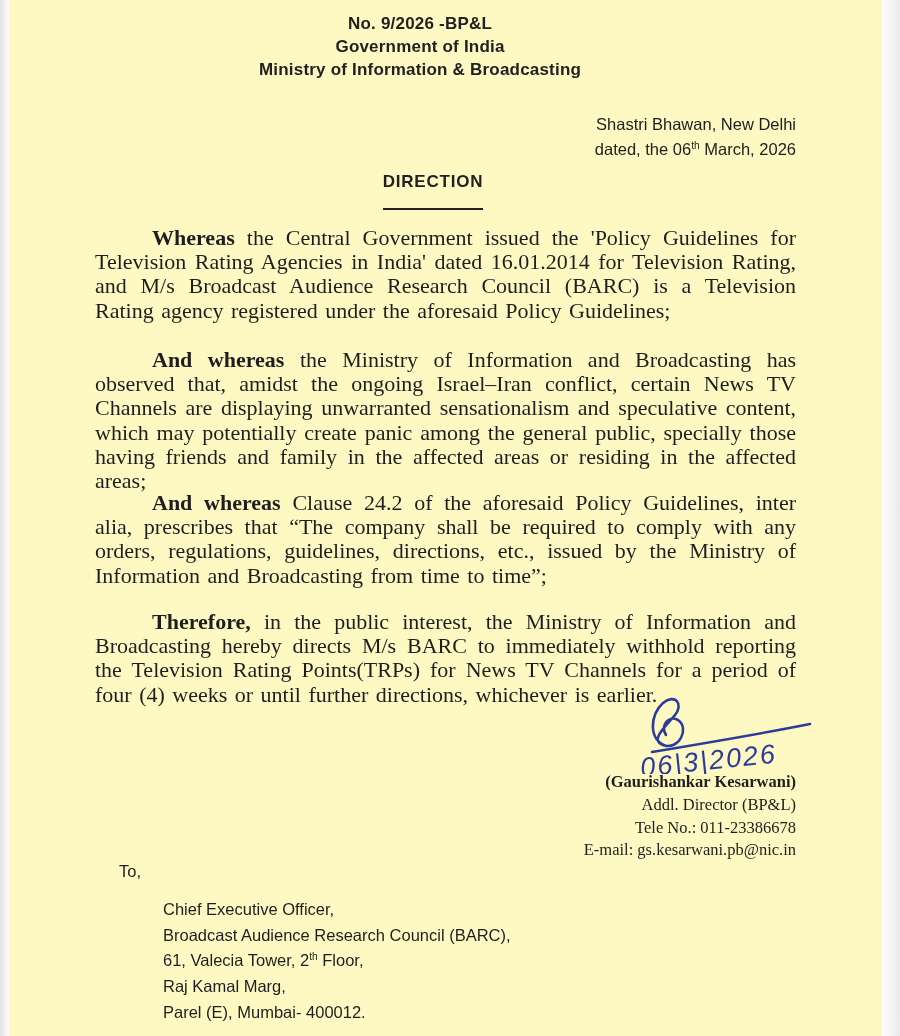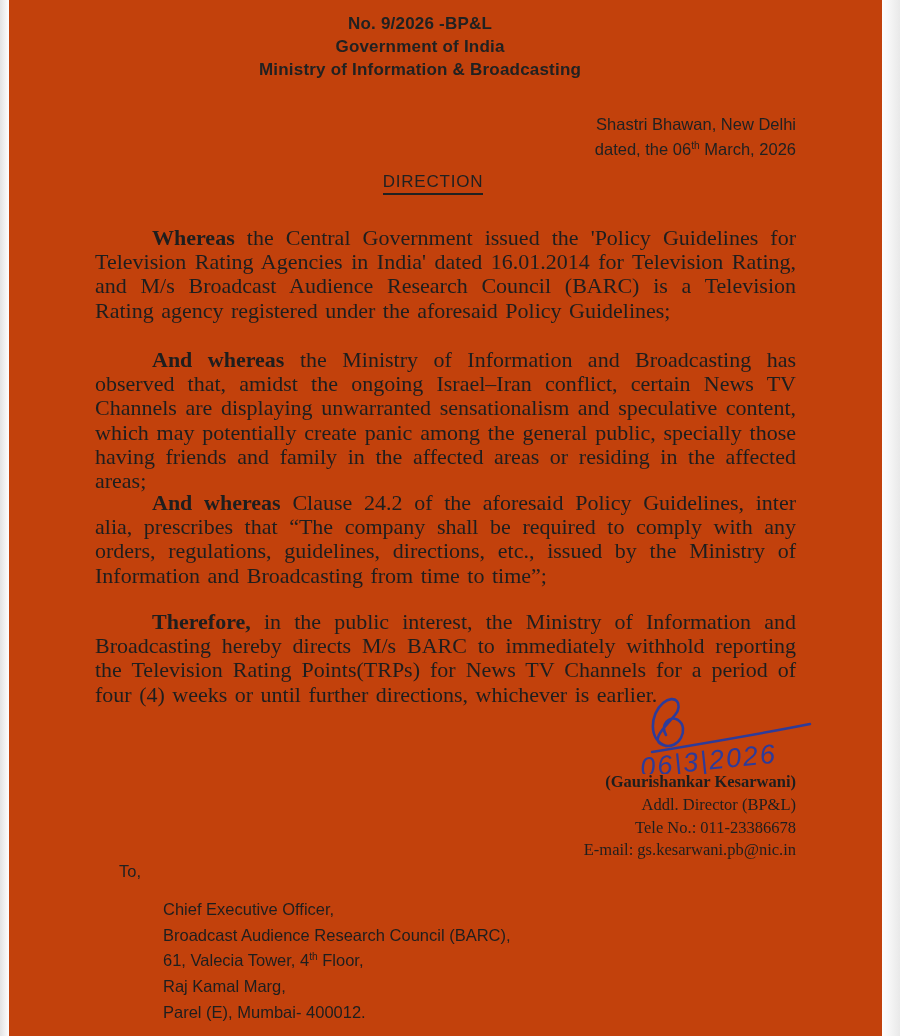--- a/index.html
+++ b/index.html
@@ -4,21 +4,21 @@
 <style>
   * { margin: 0; padding: 0; box-sizing: border-box; }
   html, body { width: 900px; height: 1036px; }
   body {
     font-family: "Liberation Sans", sans-serif;
     background: #fdfdfd;
     color: #212121;
     position: relative;
     overflow: hidden;
   }
-  .page { position: absolute; inset: 0; background: #c2410c; }
+  .page { position: absolute; inset: 0; background: #fef9c3; }
   .scan-edge-left {
     position: absolute; left: 0; top: 0; width: 9px; height: 1036px;
     background: linear-gradient(90deg, #e3e3e3 0%, #f2f2f2 55%, #fefefe 100%);
   }
   .scan-edge-right {
     position: absolute; right: 0; top: 0; width: 18px; height: 1036px;
     background: linear-gradient(270deg, #e9e9e9 0%, #f4f4f4 50%, #fefefe 100%);
   }
   .hdr {
     position: absolute; left: 70px; top: 12px; width: 700px;
@@ -27,22 +27,22 @@
   }
   .dateline {
     position: absolute; left: 95px; top: 112px; width: 701px;
     text-align: right; font-size: 16.5px; line-height: 25px;
   }
   sup { font-size: 62%; vertical-align: super; line-height: 0; }
   .title-wrap {
     position: absolute; left: 83px; top: 172px; width: 700px; text-align: center;
   }
   .title {
-    display: inline-block; font-weight: normal; font-size: 17px;
-    letter-spacing: 0.8px; border-bottom: 2px solid #212121; padding-bottom: 1px;
+    display: inline-block; font-weight: bold; font-size: 17px;
+    letter-spacing: 0.8px; border-bottom: 2px solid #212121; padding-bottom: 16px;
   }
   .para {
     position: absolute; left: 95px; width: 701px;
     font-size: 22px; line-height: 24.2px; text-align: justify;
     text-indent: 57px; word-spacing: 2px; color: #1e1e1e; font-family: Liberation Serif, serif;
   }
   .p1 { top: 226px; } .p2 { top: 348px; } .p3 { top: 491px; } .p4 { top: 610px; }
   .signature-svg { position: absolute; left: 630px; top: 690px; }
   .sig-block {
     position: absolute; left: 95px; top: 771px; width: 701px;
@@ -96,17 +96,17 @@
     <div>Addl. Director (BP&amp;L)</div>
     <div>Tele No.: 011-23386678</div>
     <div>E-mail: gs.kesarwani.pb@nic.in</div>
   </div>
 
   <div class="to-line">To,</div>
 
   <div class="addr">
     <div>Chief Executive Officer,</div>
     <div>Broadcast Audience Research Council (BARC),</div>
-    <div><span>61, Valecia Tower, 4</span><sup>th</sup><span> Floor,</span></div>
+    <div><span>61, Valecia Tower, 2</span><sup>th</sup><span> Floor,</span></div>
     <div>Raj Kamal Marg,</div>
     <div>Parel (E), Mumbai- 400012.</div>
   </div>
 </div>
 
 </body></html>

